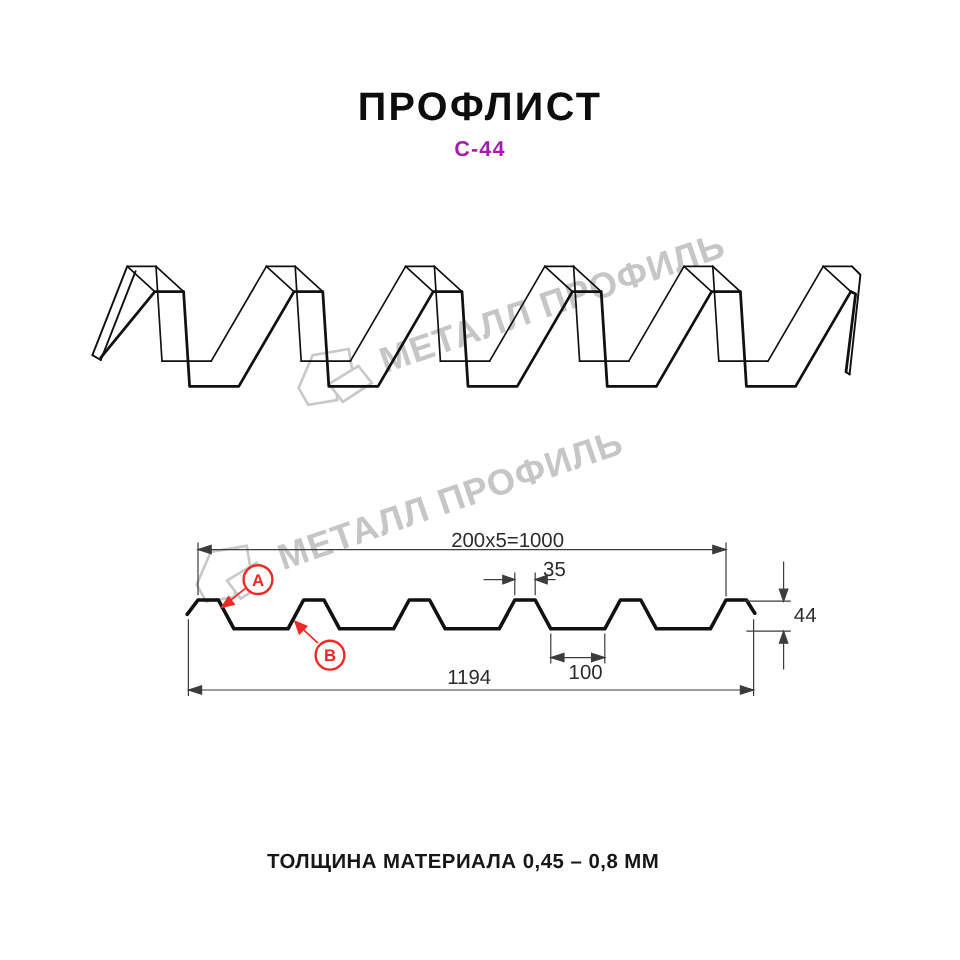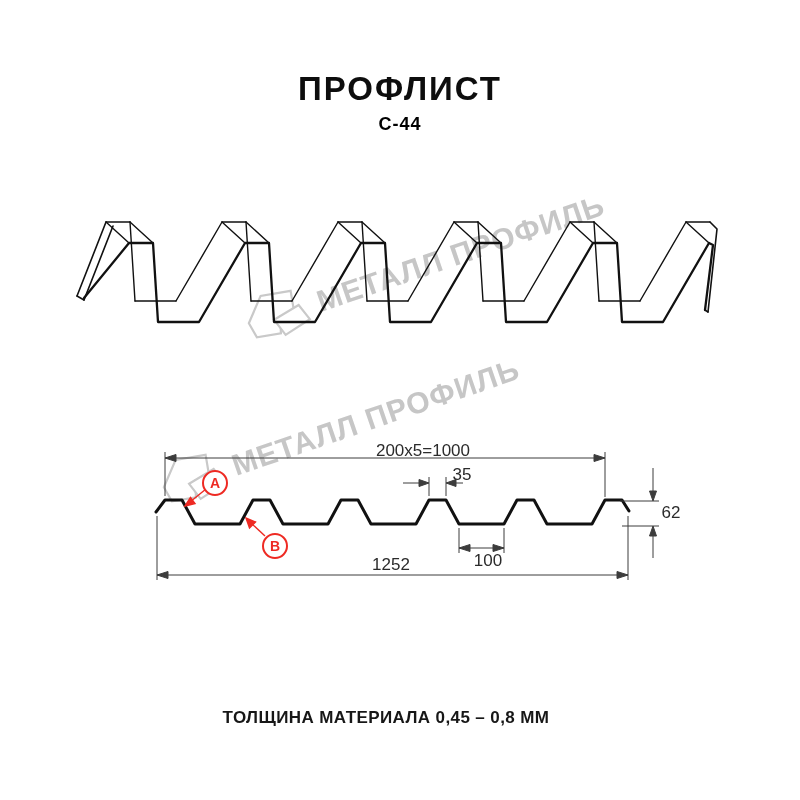--- a/index.html
+++ b/index.html
@@ -3,21 +3,21 @@
 <meta charset="utf-8">
 <style>
   html,body{margin:0;padding:0;}
   body{width:800px;height:800px;position:relative;background:#ffffff;overflow:hidden;
        font-family:"Liberation Sans", sans-serif;color:#111;}
   .abs{position:absolute;}
   
   .title{left:0;top:70px;width:800px;text-align:center;font-size:33px;font-weight:800;
          letter-spacing:2px;color:#0d0d0d;}
   .subtitle{left:0;top:114px;width:800px;text-align:center;font-size:18px;font-weight:700;
-            letter-spacing:1px;color:#000000;}
+            letter-spacing:1px;color:#a21caf;}
   
   .footer{left:0;top:708px;width:772px;text-align:center;font-size:17px;font-weight:600;
           letter-spacing:.4px;color:#171717;}
   
   .wm{display:flex;align-items:center;gap:10px;transform:rotate(-19deg);
       transform-origin:30px 40px;z-index:1;}
   .wm-text{font-size:30px;font-weight:700;letter-spacing:1px;color:#c6c6c6;white-space:nowrap;}
   .wm1{left:248px;top:288px;}
   .wm2{left:163px;top:452px;}
   
@@ -156,20 +156,20 @@
       <line x1="206" y1="489" x2="190" y2="502"></line>
       <polygon points="185,506 195,503.5 190.5,497.5"></polygon>
       <line x1="265" y1="536" x2="251" y2="523"></line>
       <polygon points="246,518 249.5,528 255.5,522"></polygon>
     </g>
   </g>
 </svg>
 
 <div class="abs dim" style="left:385px;top:441px;margin-left:38px;">200x5=1000</div>
 <div class="abs dim" style="left:462px;top:465px;text-align:right;">35</div>
-<div class="abs dim" style="left:671px;top:503px;">62</div>
+<div class="abs dim" style="left:671px;top:503px;">44</div>
 <div class="abs dim" style="left:488px;top:551px;">100</div>
-<div class="abs dim" style="left:391px;top:555px;">1252</div>
+<div class="abs dim" style="left:391px;top:555px;">1194</div>
 
 <div class="abs callout" style="left:202px;top:470px;">А</div>
 <div class="abs callout" style="left:262px;top:533px;">В</div>
 
 <div class="abs footer">ТОЛЩИНА МАТЕРИАЛА 0,45 – 0,8 ММ</div>
 
 </body></html>

